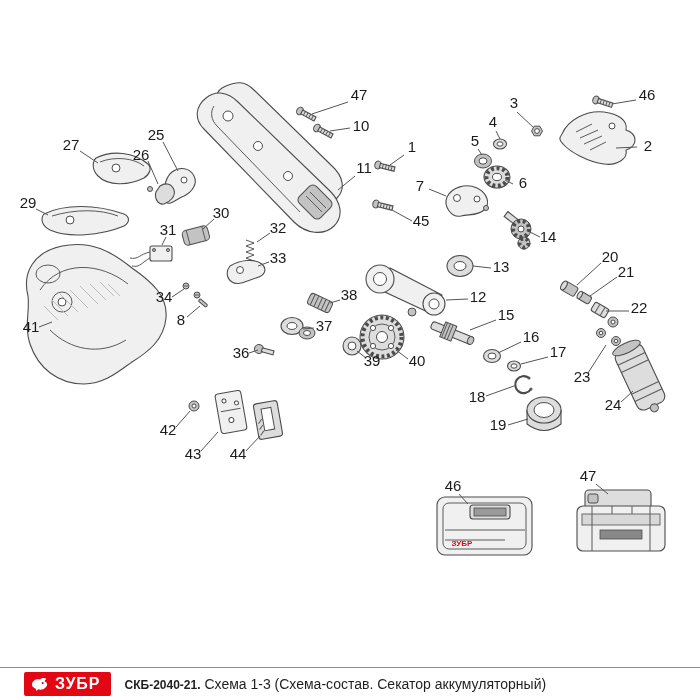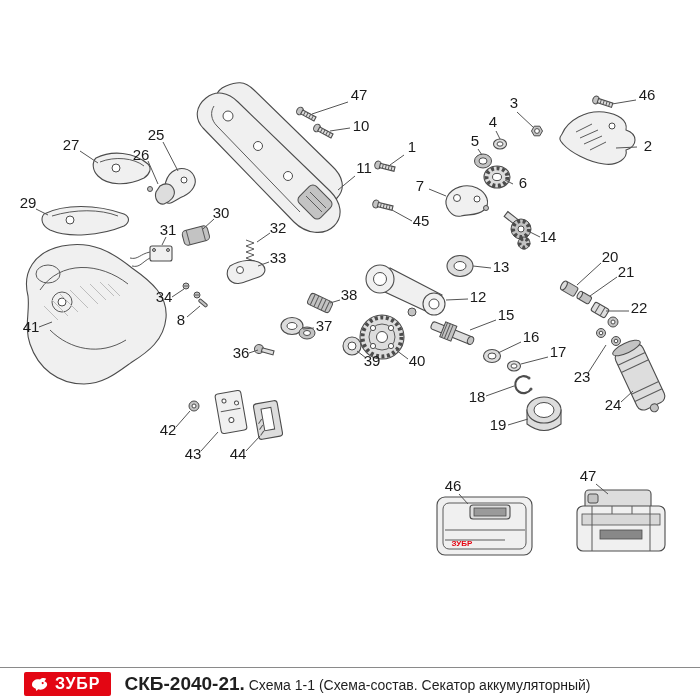--- a/index.html
+++ b/index.html
@@ -17,21 +17,21 @@
   .p-line{fill:none;stroke:#5a5a5a;stroke-width:1;}
   .p-hatch{fill:none;stroke:#bdbdbd;stroke-width:1;}
   .teeth{fill:none;stroke:#4c4c4c;stroke-width:4;stroke-dasharray:3 2.6;}
   .ring{fill:none;stroke:#4c4c4c;stroke-width:2.2;}
   .footer{position:absolute;left:0;right:0;bottom:0;height:32px;border-top:1px solid #8a8a8a;
           background:#fff;display:flex;align-items:center;gap:14px;padding-left:24px;}
   .brand-logo{background:#e30613;color:#fff;height:24px;display:flex;align-items:center;
               gap:5px;padding:0 10px 0 6px;border-radius:2px;}
   .brand-text{font-weight:bold;font-size:16px;letter-spacing:1px;}
   .footer-text{font-size:14px;white-space:nowrap;}
-  .model{font-weight:bold;font-size:19px;}
+  .model{font-weight:bold;font-size:12px;}
 </style>
 </head>
 <body>
 
 <div class="page">
   <div class="diagram-area">
     <svg width="700" height="667" viewBox="0 0 700 667">
 
       <g>
         <path class="p-fill-l" d="M226,86 C216,90 212,100 220,110 L300,192 C312,204 328,207 337,198 C346,189 343,176 332,166 L254,90 C244,80 236,82 226,86 Z"></path>
@@ -503,16 +503,16 @@
       <span style="display:flex;">
         <svg width="20" height="16" viewBox="0 0 22 18">
           <path fill="#ffffff" d="M2,10 C2,5 7,3 11,4 C13,2 16,2 18,3 L16,6 C19,7 20,10 18,12 C16,15 12,16 9,15 L7,17 L6,14 C4,13 2,12 2,10 Z"></path>
           <circle cx="14" cy="8" r="1.2" fill="#e30613"></circle>
         </svg>
       </span>
       <span class="brand-text">ЗУБР</span>
     </div>
     <div class="footer-text">
       <span class="model">СКБ-2040-21.</span>
-      <span>Схема 1-1 (Схема-состав. Секатор аккумуляторный)</span>
+      <span>Схема 1-3 (Схема-состав. Секатор аккумуляторный)</span>
     </div>
   </div>
 </div>
 
 </body></html>

